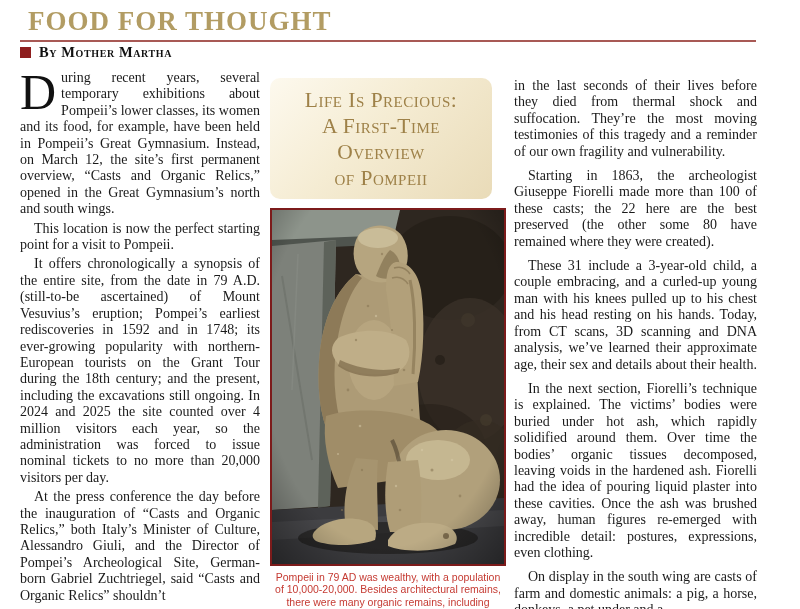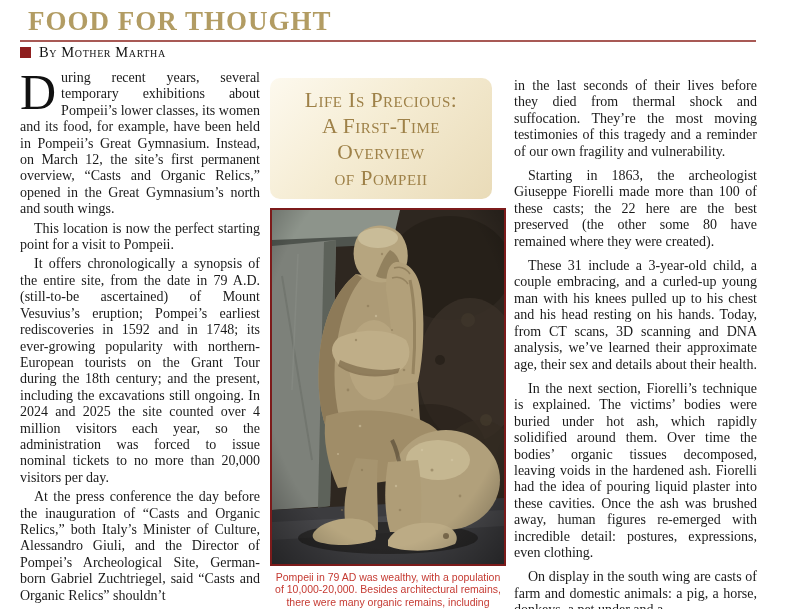--- a/index.html
+++ b/index.html
@@ -13,21 +13,21 @@
     font-size:27px;font-weight:700;letter-spacing:1px;color:#b29c63;margin-left:8px;
   }
   #section-rule{
     position:absolute;left:20px;top:40px;width:736px;height:2px;background:#a85955;
   }
   #byline{
     position:absolute;left:20px;top:45px;height:15px;display:flex;align-items:center;
   }
   #byline .sq{width:11px;height:11px;background:#8e1e1e;margin-right:8px;}
   #byline .txt{
-    font-size:14.5px;font-weight:400;font-variant:small-caps;letter-spacing:.6px;color:#111;
+    font-size:14.5px;font-weight:700;font-variant:small-caps;letter-spacing:.6px;color:#111;
   }
   
   .bodycol{position:absolute;top:70px;font-size:14px;line-height:16.4px;text-align:justify;hyphens:auto;}
   #col-left{left:20px;width:240px;}
   #col-right{left:514px;width:243px;}
   .bodycol p{margin:0 0 3px 0;}
   #col-right p{margin:8px 0 7px 0;}
   .bodycol p.indent{text-indent:14px;}
   .dropcap{
     float:left;font-size:50px;line-height:40px;padding:2px 5px 0 0;color:#111;

